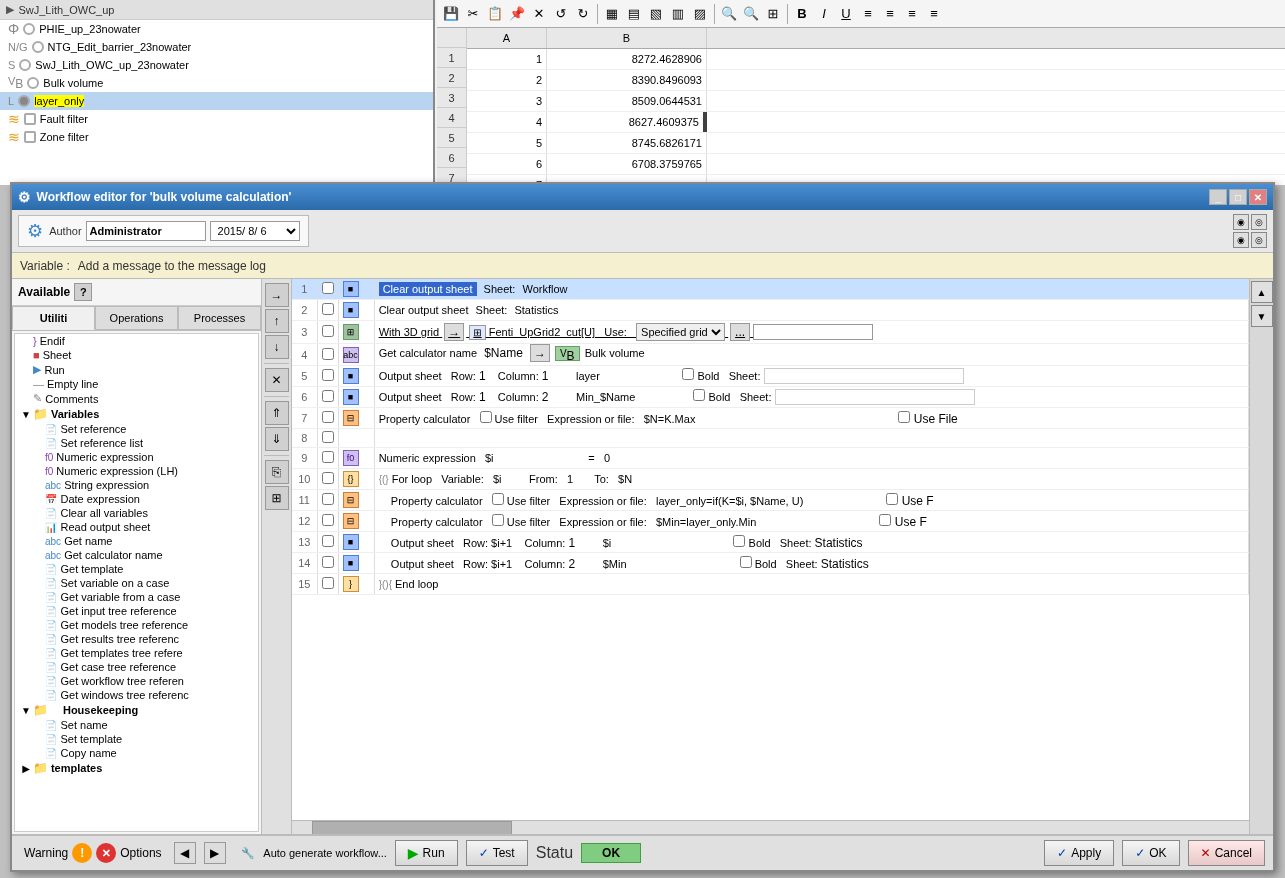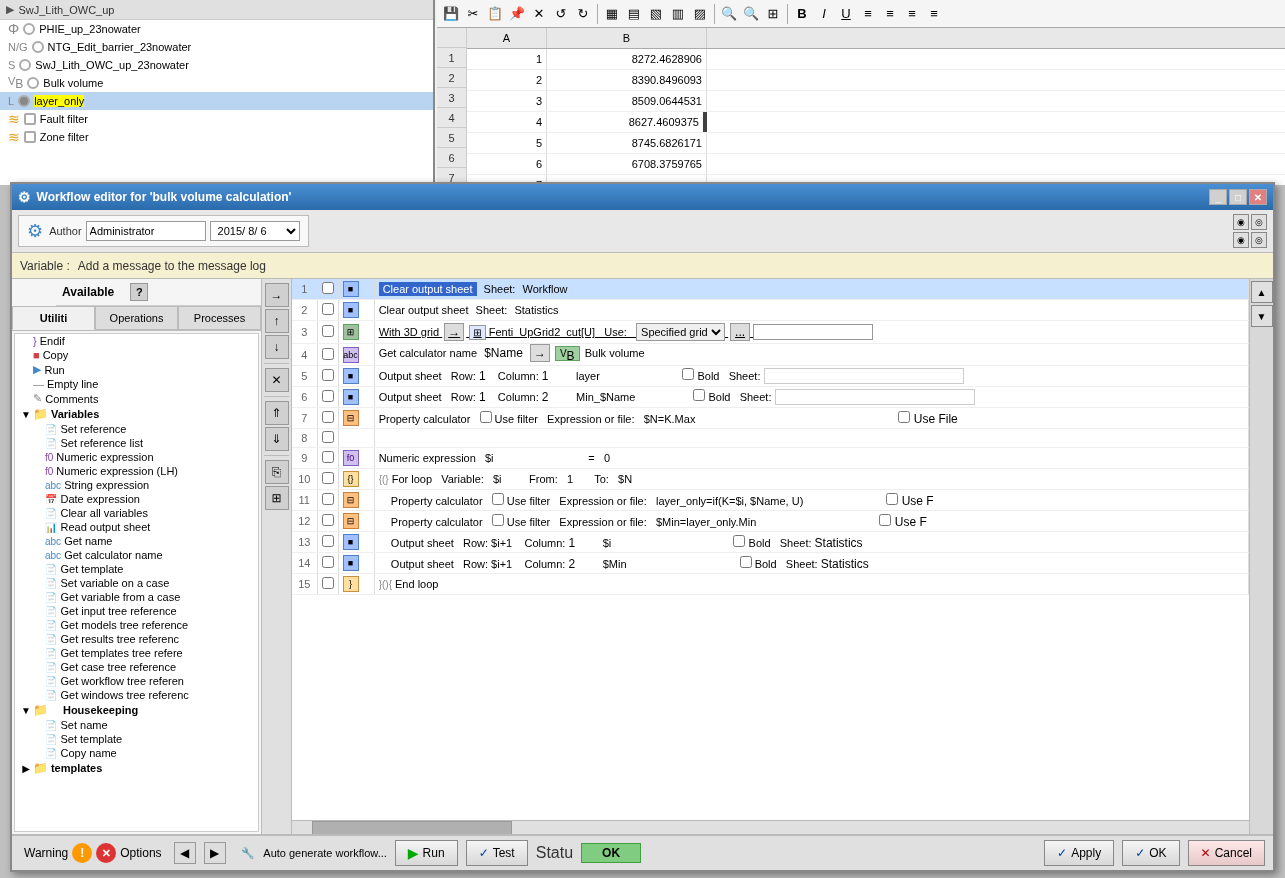--- a/index.html
+++ b/index.html
@@ -38,32 +38,32 @@
 
     
     .win-content { display: flex; flex-direction: column; height: calc(100% - 26px); }
 
     
     .top-form { background: #e8e8e8; border-bottom: 1px solid #bbb; padding: 4px 6px; display: flex; gap: 8px; align-items: center; }
     .form-field { display: flex; align-items: center; gap: 4px; }
     .form-label { font-size: 11px; color: #333; }
     .form-input { border: 1px solid #999; background: white; height: 20px; padding: 0 3px; font-size: 11px; }
     .form-input-wide { width: 180px; }
-    .form-input-medium { width: 120px; }
+    .form-input-medium { width: 120px; font-weight: bold; }
     .date-combo { border: 1px solid #999; background: white; height: 20px; padding: 0 3px; font-size: 11px; width: 90px; }
 
     
     .message-bar { background: #f5f0d0; border-bottom: 1px solid #bbb; padding: 3px 8px; font-size: 11px; color: #333; height: 26px; display: flex; align-items: center; }
 
     
     .main-body { display: flex; flex: 1; overflow: hidden; }
 
     
     .left-panel { width: 250px; background: #f5f5f5; border-right: 1px solid #bbb; display: flex; flex-direction: column; }
-    .available-header { padding: 4px 6px; font-size: 11px; font-weight: bold; display: flex; align-items: center; gap: 16px; border-bottom: 1px solid #ccc; margin-left: 44px; }
+    .available-header { padding: 4px 6px; font-size: 11px; font-weight: bold; display: flex; align-items: center; gap: 4px; border-bottom: 1px solid #ccc; }
     .help-btn { width: 18px; height: 18px; border: 1px solid #999; background: #d0d0d0; cursor: pointer; display: flex; align-items: center; justify-content: center; font-size: 11px; font-weight: bold; }
     .tab-row { display: flex; border-bottom: 1px solid #bbb; }
     .tab-btn { flex: 1; height: 24px; border: 1px solid #bbb; background: #ddd; cursor: pointer; font-size: 11px; display: flex; align-items: center; justify-content: center; }
     .tab-btn.active { background: #f0f0f0; border-bottom: 1px solid #f0f0f0; font-weight: bold; }
 
     
     .tree-panel { flex: 1; overflow-y: auto; background: white; border: 1px solid #ccc; margin: 2px; }
     .tree-node { display: flex; align-items: center; padding: 1px 2px; cursor: pointer; }
     .tree-toggle { width: 14px; height: 14px; font-size: 10px; display: inline-flex; align-items: center; justify-content: center; }
     .node-label { font-size: 11px; }
@@ -296,21 +296,21 @@
           <div class="tab-btn">Processes</div>
         </div>
         <div class="tree-panel">
 
           <div class="tree-node" style="padding-left:18px;">
             <span style="color:#8844aa;margin-right:3px;font-size:11px;">}</span>
             <span class="node-label">Endif</span>
           </div>
           <div class="tree-node" style="padding-left:18px;">
             <span style="color:#cc4444;margin-right:3px;font-size:11px;">■</span>
-            <span class="node-label">Copy</span>
+            <span class="node-label">Sheet</span>
           </div>
           <div class="tree-node" style="padding-left:18px;">
             <span style="color:#4488cc;margin-right:3px;font-size:11px;">▶</span>
             <span class="node-label">Run</span>
           </div>
           <div class="tree-node" style="padding-left:18px;">
             <span style="color:#888;margin-right:3px;font-size:11px;">—</span>
             <span class="node-label">Empty line</span>
           </div>
           <div class="tree-node" style="padding-left:18px;">

